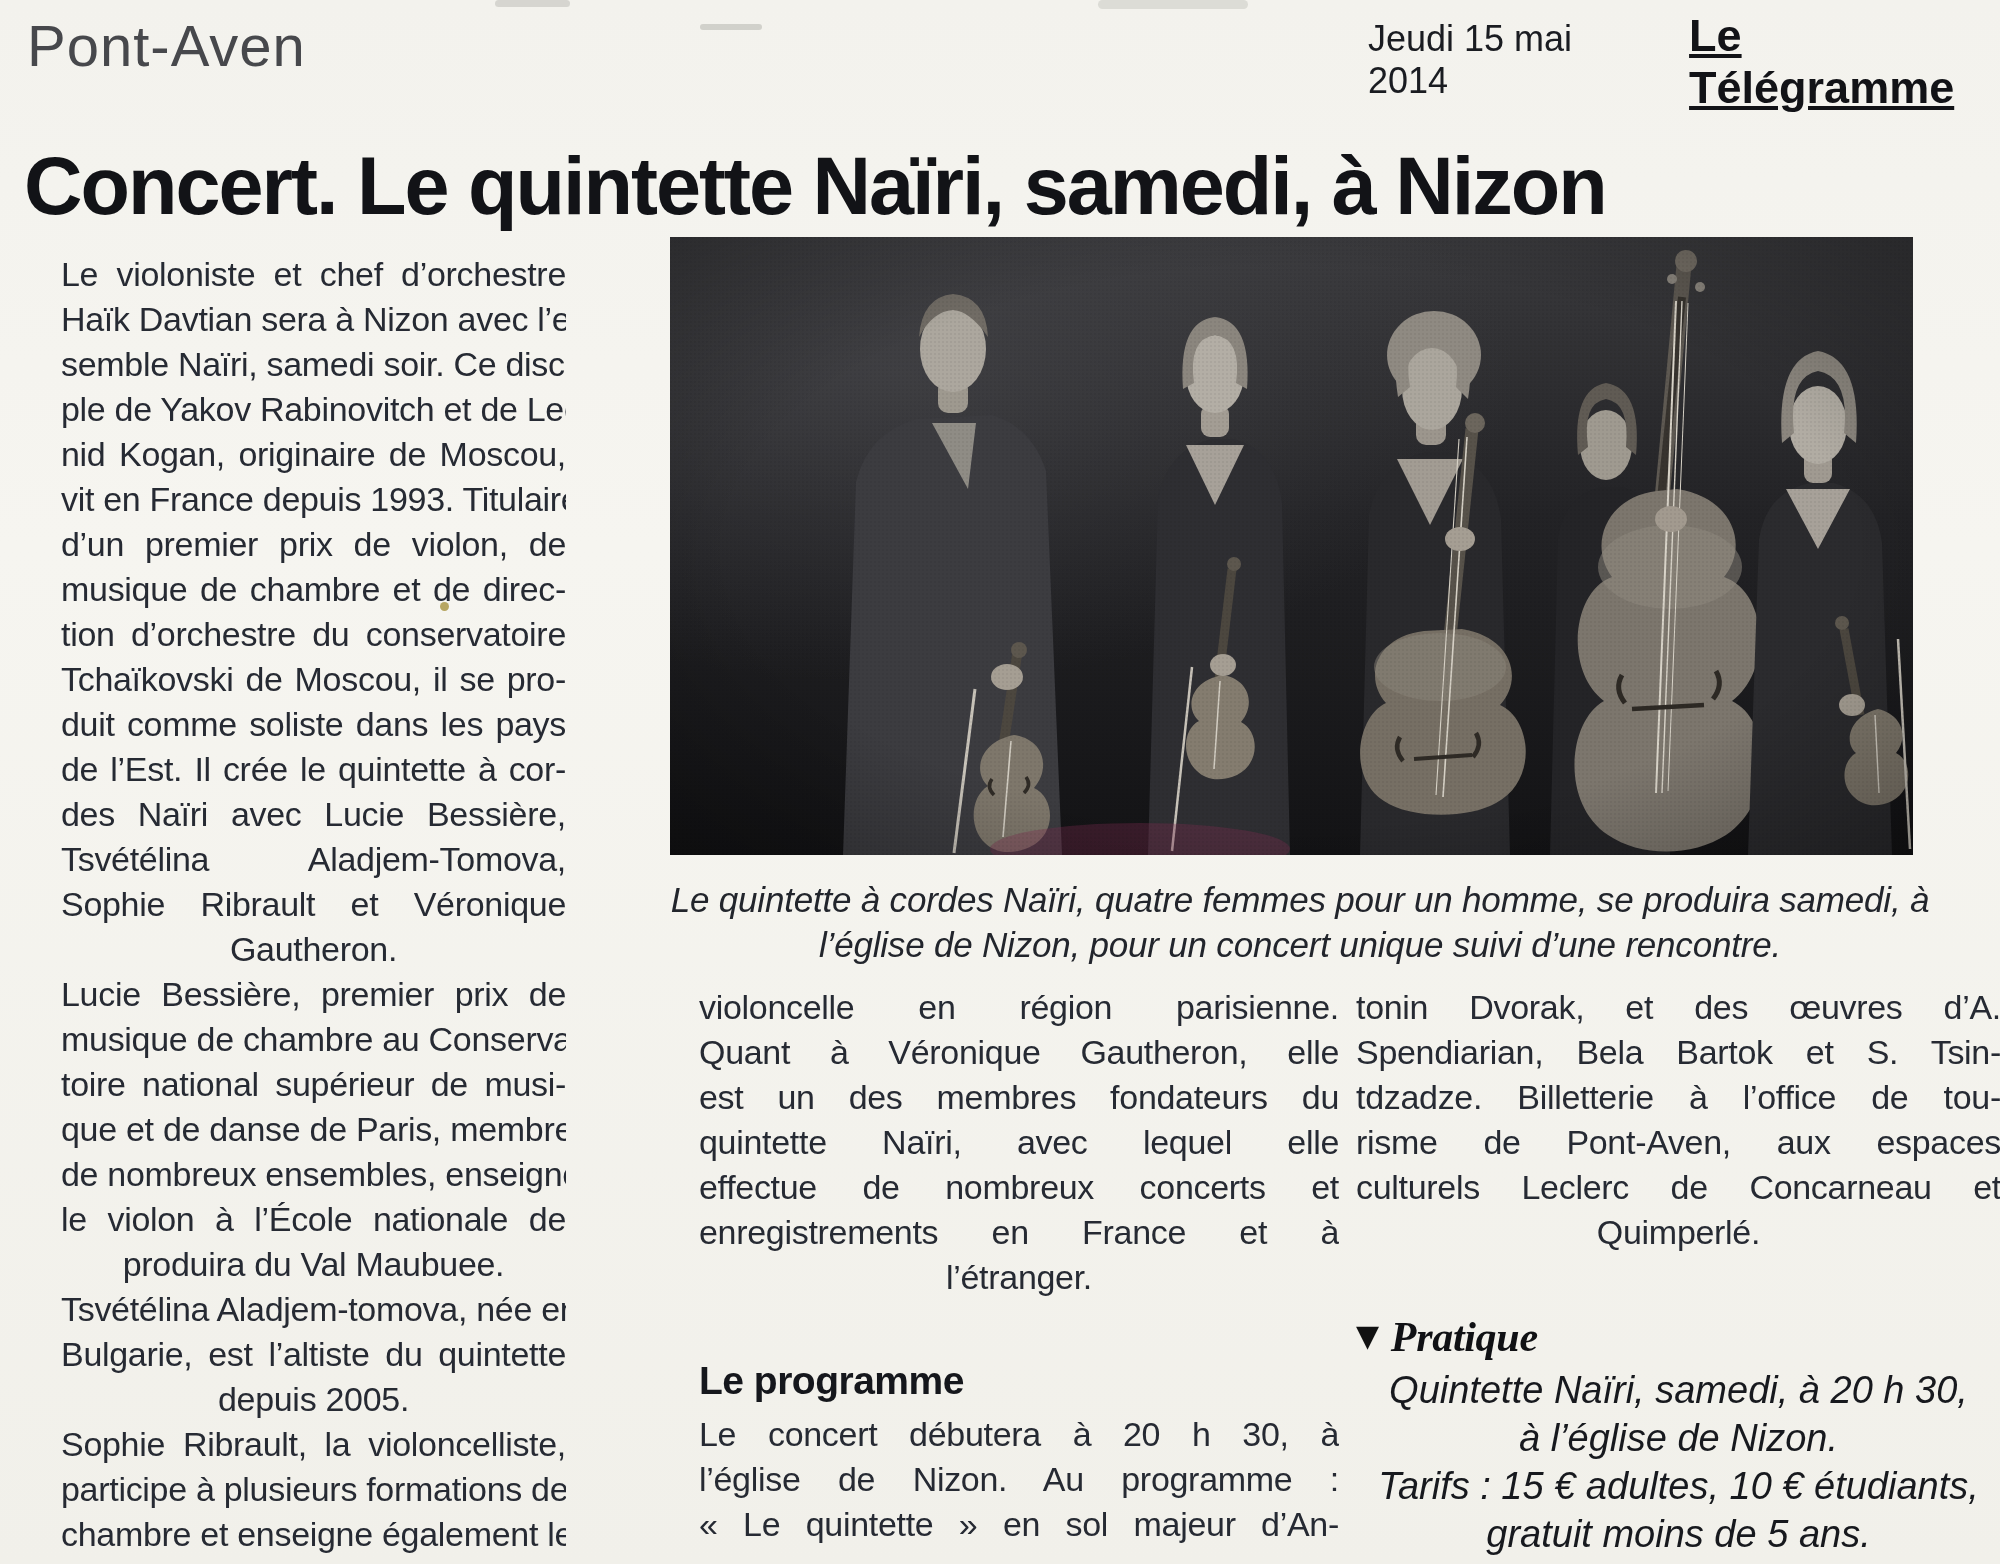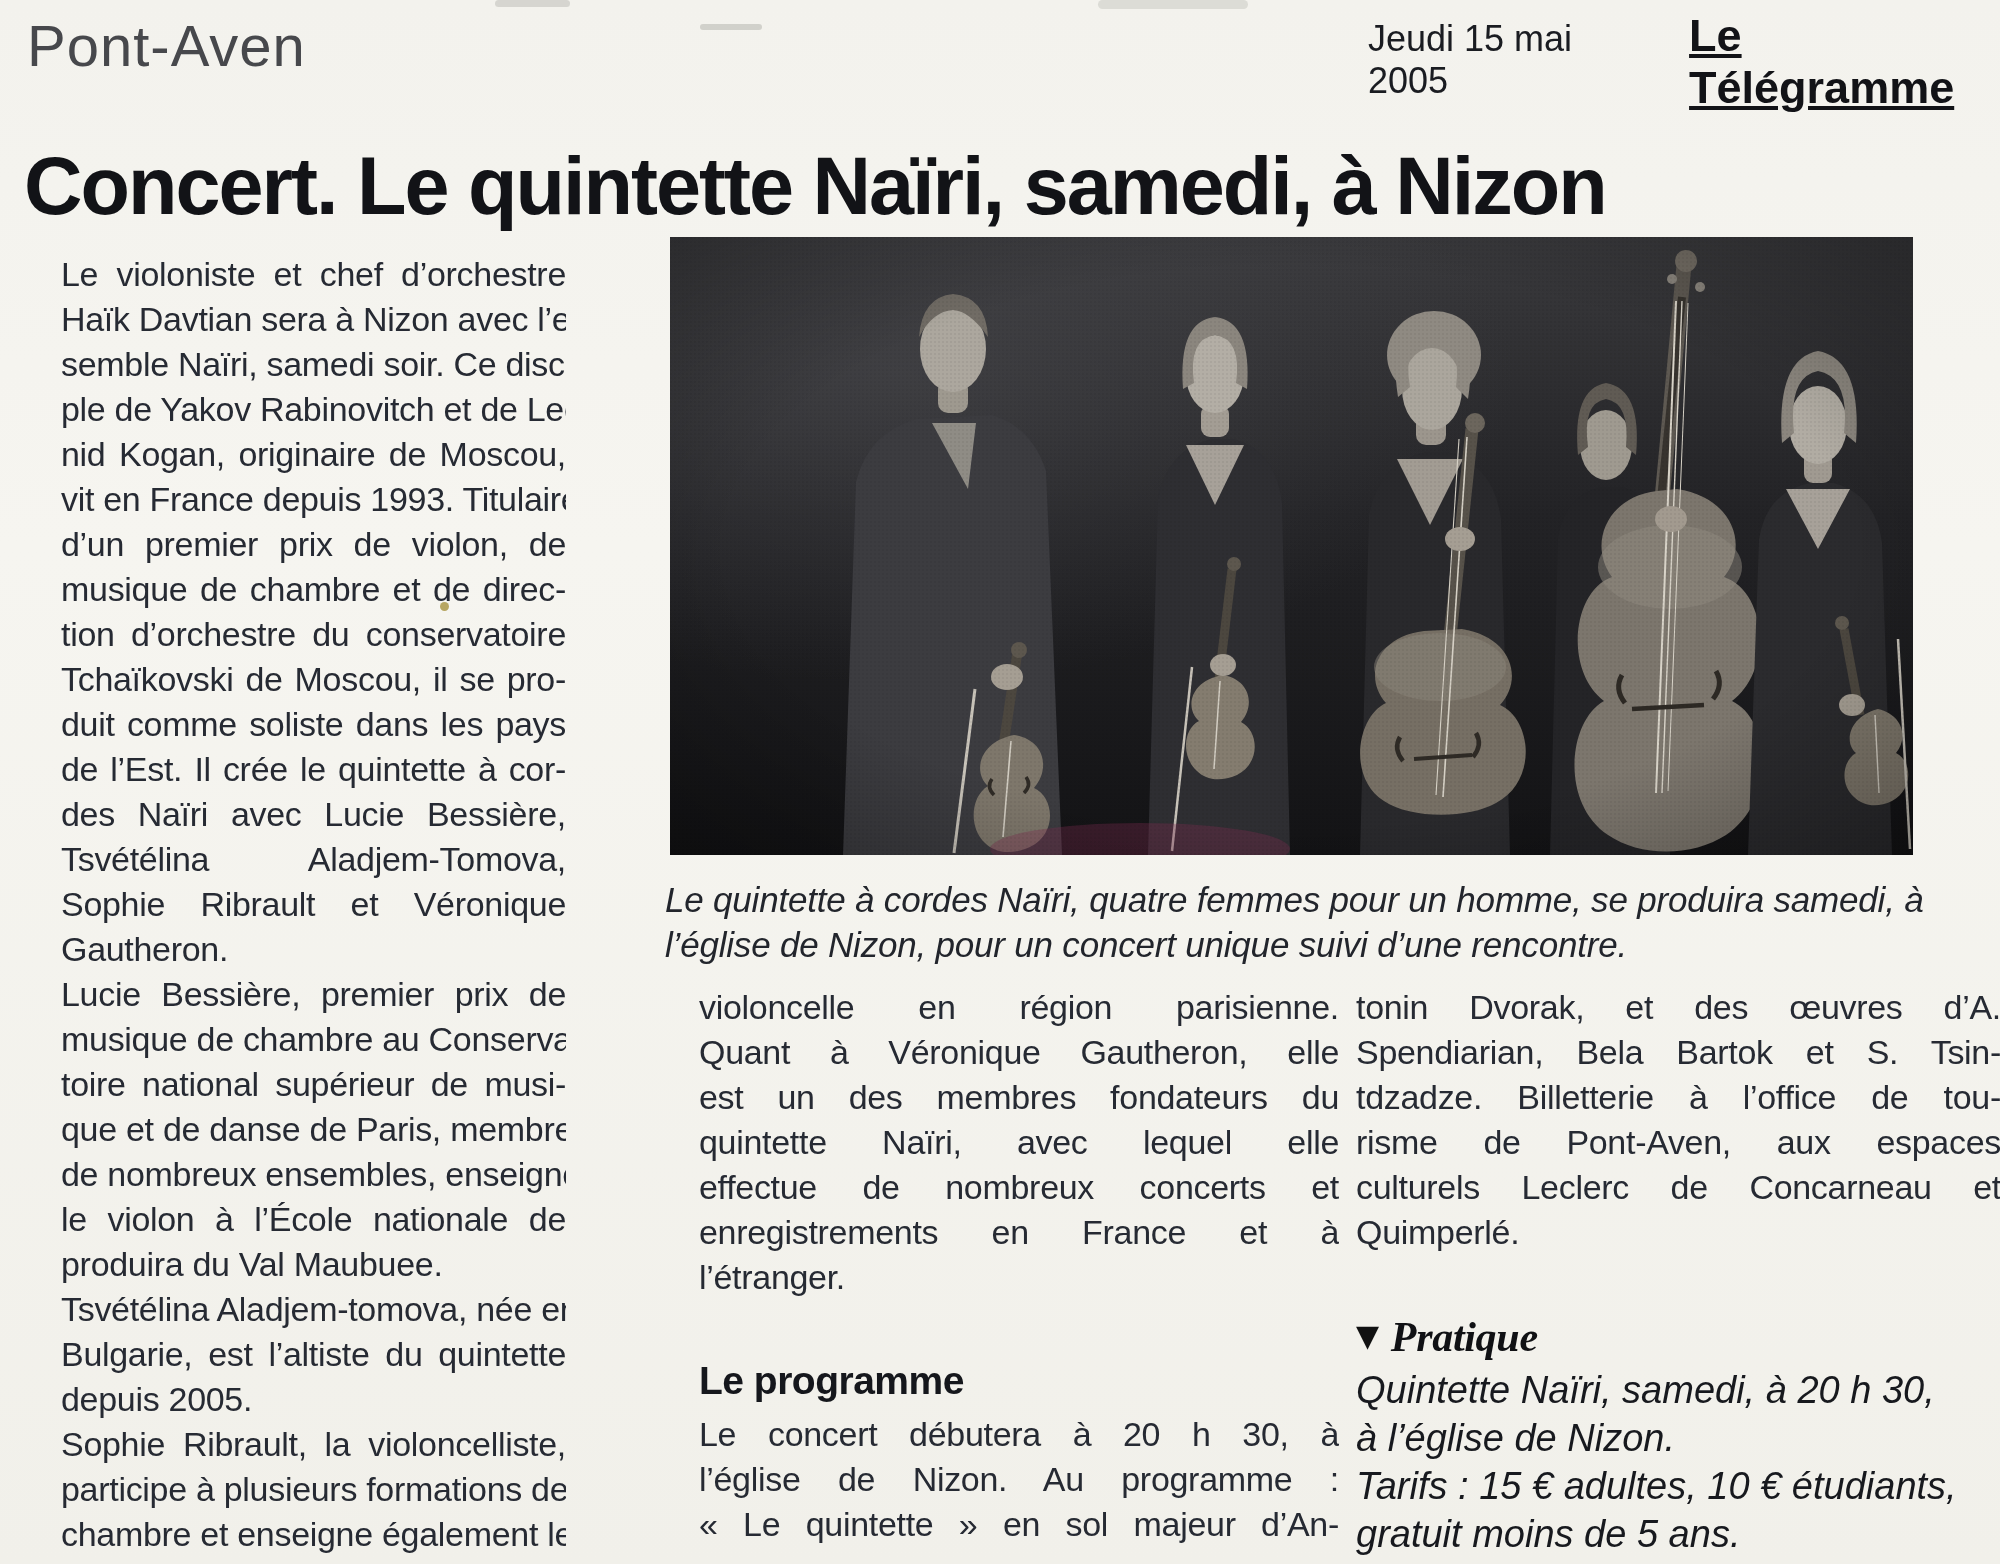--- a/index.html
+++ b/index.html
@@ -17,21 +17,21 @@
     font-weight:800;letter-spacing:-2px;color:#121317;white-space:nowrap;line-height:1.05;}
   .photo{position:absolute;left:670px;top:237px;width:1243px;height:618px;margin:0;
     background:#202023;}
   .photo svg{display:block;width:100%;height:100%;}
   .caption{position:absolute;left:665px;top:874px;width:1270px;font-style:italic;
     font-size:35px;line-height:51px;letter-spacing:-0.2px;color:#22252c;}
   .col{position:absolute;font-size:34px;line-height:45px;letter-spacing:-0.3px;color:#262a33;margin-left:36px;}
   .col1{left:25px;top:252px;width:505px;}
   .col2{left:663px;top:985px;width:640px;}
   .col3{left:1320px;top:985px;width:645px;}
-  .tline{white-space:nowrap;height:45px;overflow:hidden;}
+  .tline{white-space:nowrap;height:45px;overflow:hidden;text-align:center;}
   .jl{text-align:justify;text-align-last:justify;}
   .subhead{margin-top:60px;font-size:39px;font-weight:700;line-height:42px;
     color:#15171c;letter-spacing:-0.5px;}
   .para2{margin-top:10px;}
   .pratique-head{margin-top:58px;font-family:"Liberation Serif",serif;font-style:italic;
     font-weight:700;font-size:42px;line-height:46px;color:#101114;}
   .pratique-head .tri{font-family:"DejaVu Sans",sans-serif;font-style:normal;
     font-size:30px;margin-right:12px;vertical-align:5px;color:#111;}
   .serif-lines{margin-top:6px;font-family:Liberation Sans, sans-serif;font-style:italic;
     font-size:38px;line-height:48px;letter-spacing:0;color:#17191e;}
@@ -49,21 +49,21 @@
 <div class="page">
 
   <div class="smudge s1"></div>
   <div class="smudge s2"></div>
   <div class="smudge s3"></div>
   <div class="dot"></div>
 
   <div class="kicker">Pont-Aven</div>
 
   <div class="dateline">
-    <span>Jeudi 15 mai 2005</span>
+    <span>Jeudi 15 mai 2014</span>
     <span class="paper">Le Télégramme</span>
   </div>
 
   <h1 class="headline">Concert. Le quintette Naïri, samedi, à Nizon</h1>
 
   <figure class="photo">
     <svg viewBox="0 0 1243 618" preserveAspectRatio="none" aria-hidden="true">
       <defs>
         <linearGradient id="bgg" x1="0" y1="0" x2="0" y2="1">
           <stop offset="0" stop-color="#3a3a3d"></stop>

